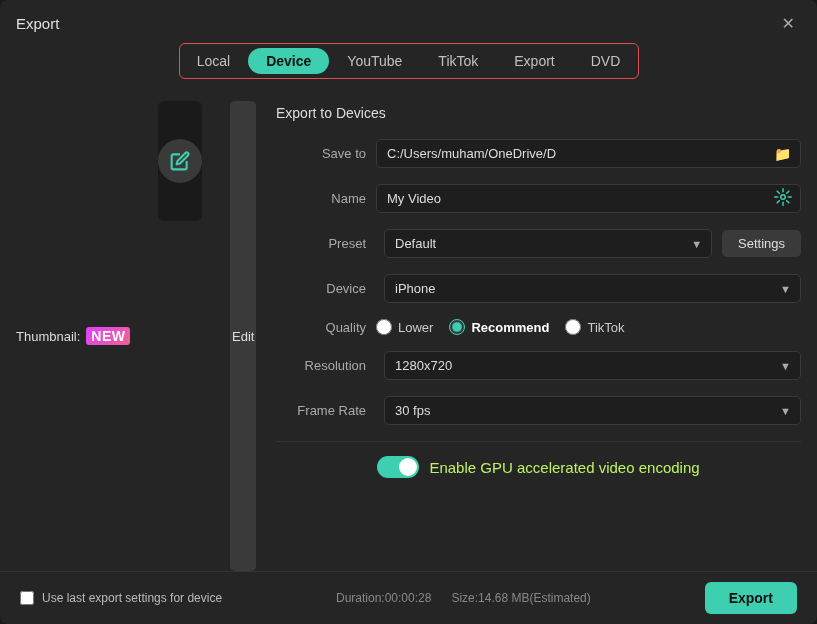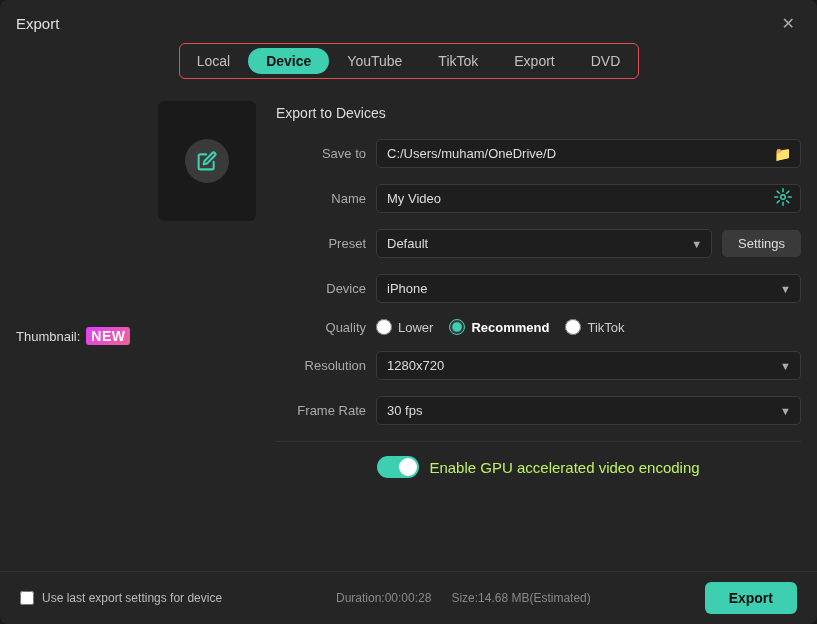--- a/index.html
+++ b/index.html
@@ -177,20 +177,21 @@
       width: 100%;
       background: #1e1e1e;
       border: 1px solid #3a3a3a;
       color: #ddd;
       padding: 6px 30px 6px 10px;
       border-radius: 5px;
       font-size: 13px;
       outline: none;
       appearance: none;
       cursor: pointer;
+      margin-left: 8px;
     }
     .select-arrow {
       position: absolute;
       right: 10px;
       color: #aaa;
       font-size: 11px;
       pointer-events: none;
     }
     .settings-btn {
       background: #3a3a3a;
@@ -342,20 +343,21 @@
         <span class="new-badge">NEW</span>
       </div>
       <div class="thumbnail-box">
         <div class="edit-icon-box">
           <svg width="20" height="20" viewBox="0 0 24 24" fill="none" stroke="#3ecfb0" stroke-width="2.5" stroke-linecap="round" stroke-linejoin="round">
             <path d="M11 4H4a2 2 0 0 0-2 2v14a2 2 0 0 0 2 2h14a2 2 0 0 0 2-2v-7"></path>
             <path d="M18.5 2.5a2.121 2.121 0 0 1 3 3L12 15l-4 1 1-4 9.5-9.5z"></path>
           </svg>
         </div>
       </div>
+      <button class="edit-btn">Edit</button>
     </div>
 
     <div class="right-panel">
       <div class="section-title">Export to Devices</div>
 
       <div class="form-row">
         <span class="form-label">Save to</span>
         <div class="input-with-icon">
           <input type="text" value="C:/Users/muham/OneDrive/D" style="">
           <span class="folder-icon">📁</span>

